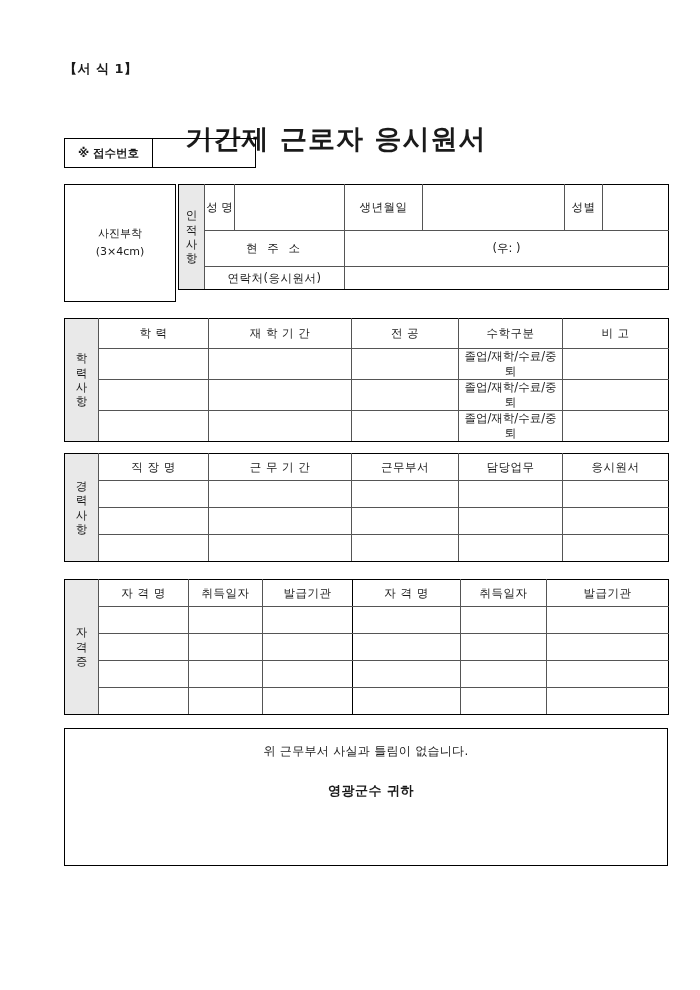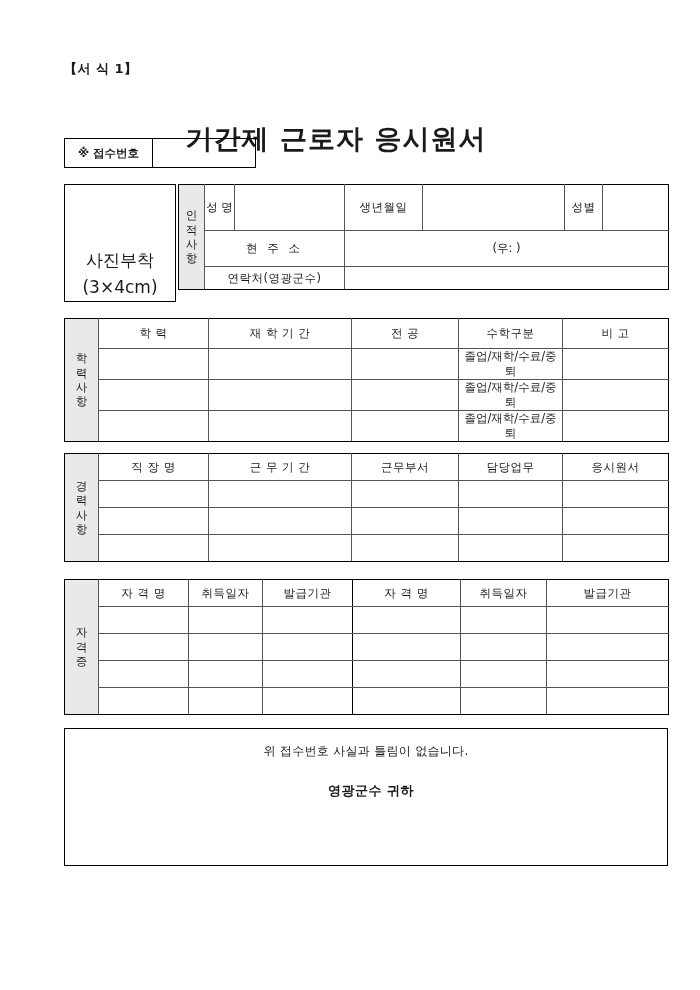--- a/index.html
+++ b/index.html
@@ -110,22 +110,22 @@
     position: absolute;
     left: 64px;
     top: 184px;
     width: 112px;
     height: 118px;
     border: 1.6px solid #000;
     box-sizing: border-box;
     display: flex;
     flex-direction: column;
     align-items: center;
-    justify-content: flex-end;
-    font-size: 17px;
+    justify-content: center;
+    font-size: 11px;
     line-height: 1.6;
   }
   #personal-table { left: 178px; top: 184px; }
 
   .name-label {
     font-size: 11.5px;
     line-height: 1.1;
   }
   .addr-inner {
     text-align: left;
@@ -225,21 +225,21 @@
         <td class="hdr outer-t">생년월일</td>
         <td class="outer-t"></td>
         <td class="hdr outer-t">성별</td>
         <td class="outer-t outer-r"></td>
       </tr>
       <tr style="height:36px">
         <td colspan="2" class="hdr sp2">현 주 소</td>
         <td colspan="4" class="addr-inner outer-r">(우:          )</td>
       </tr>
       <tr style="height:23px">
-        <td colspan="2" class="hdr outer-b">연락처(영광군수)</td>
+        <td colspan="2" class="hdr outer-b">연락처(응시원서)</td>
         <td colspan="4" class="outer-b outer-r"></td>
       </tr>
     </tbody>
   </table>
 
   <table class="grid" id="edu-table">
     <colgroup>
       <col style="width:34px">
       <col style="width:110px">
       <col style="width:143px">
@@ -385,17 +385,17 @@
         <td class="outer-b"></td>
         <td class="outer-b thick-r"></td>
         <td class="outer-b"></td>
         <td class="outer-b"></td>
         <td class="outer-b outer-r"></td>
       </tr>
     </tbody>
   </table>
 
   <div id="footer-box">
-    <div class="decl-text">위 접수번호 사실과 틀림이 없습니다.</div>
+    <div class="decl-text">위 근무부서 사실과 틀림이 없습니다.</div>
     <div class="recipient">영광군수 귀하</div>
   </div>
 
 </div>
 
 </body></html>

